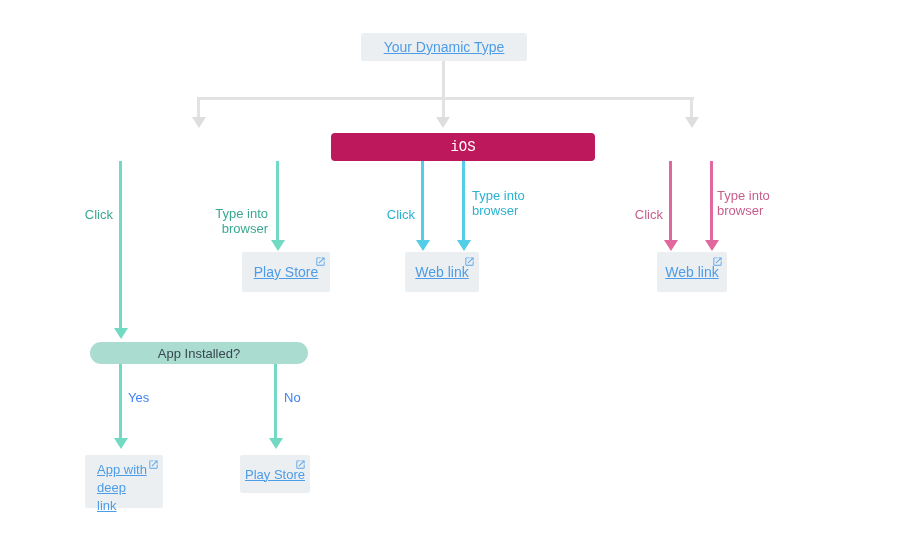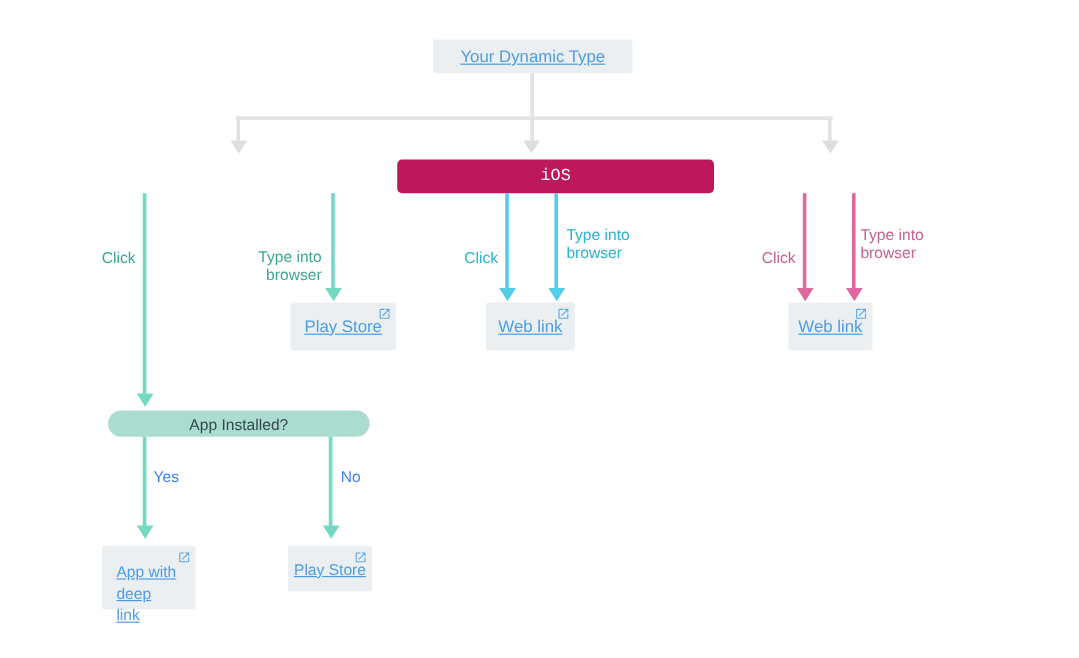--- a/index.html
+++ b/index.html
@@ -91,21 +91,21 @@
   <div class="pill">App Installed?</div>
 
   <div class="vline teal-line" style="left:119px; top:364px; width:3px; height:76px;"></div>
   <div class="arrowhead ah-teal" style="left:114px; top:438px;"></div>
   <div class="edge-label lbl-gray" style="left:128px; top:390px;">Yes</div>
 
   <div class="vline teal-line" style="left:274px; top:364px; width:3px; height:76px;"></div>
   <div class="arrowhead ah-teal" style="left:269px; top:438px;"></div>
   <div class="edge-label lbl-gray" style="left:252px; top:390px;margin-left:32px;">No</div>
 
-  <div class="link-box multiline" style="left:85px; top:455px; width:78px; height:53px;">
+  <div class="link-box multiline" style="left:85px; top:455px; width:78px; height:53px;align-items:center;">
     <svg class="ext-icon" viewBox="0 0 24 24">
       <path fill="#5aa7ea" d="M19 19H5V5h7V3H5a2 2 0 0 0-2 2v14a2 2 0 0 0 2 2h14c1.1 0 2-.9 2-2v-7h-2v7zM14 3v2h3.59l-9.83 9.83 1.41 1.41L19 6.41V10h2V3h-7z"></path>
     </svg>
     <span class="link" style="font-size:13px;">App with deep link</span>
   </div>
 
   <div class="link-box" style="left:240px; top:455px; width:70px; height:38px;">
     <svg class="ext-icon" viewBox="0 0 24 24">
       <path fill="#5aa7ea" d="M19 19H5V5h7V3H5a2 2 0 0 0-2 2v14a2 2 0 0 0 2 2h14c1.1 0 2-.9 2-2v-7h-2v7zM14 3v2h3.59l-9.83 9.83 1.41 1.41L19 6.41V10h2V3h-7z"></path>
     </svg>

